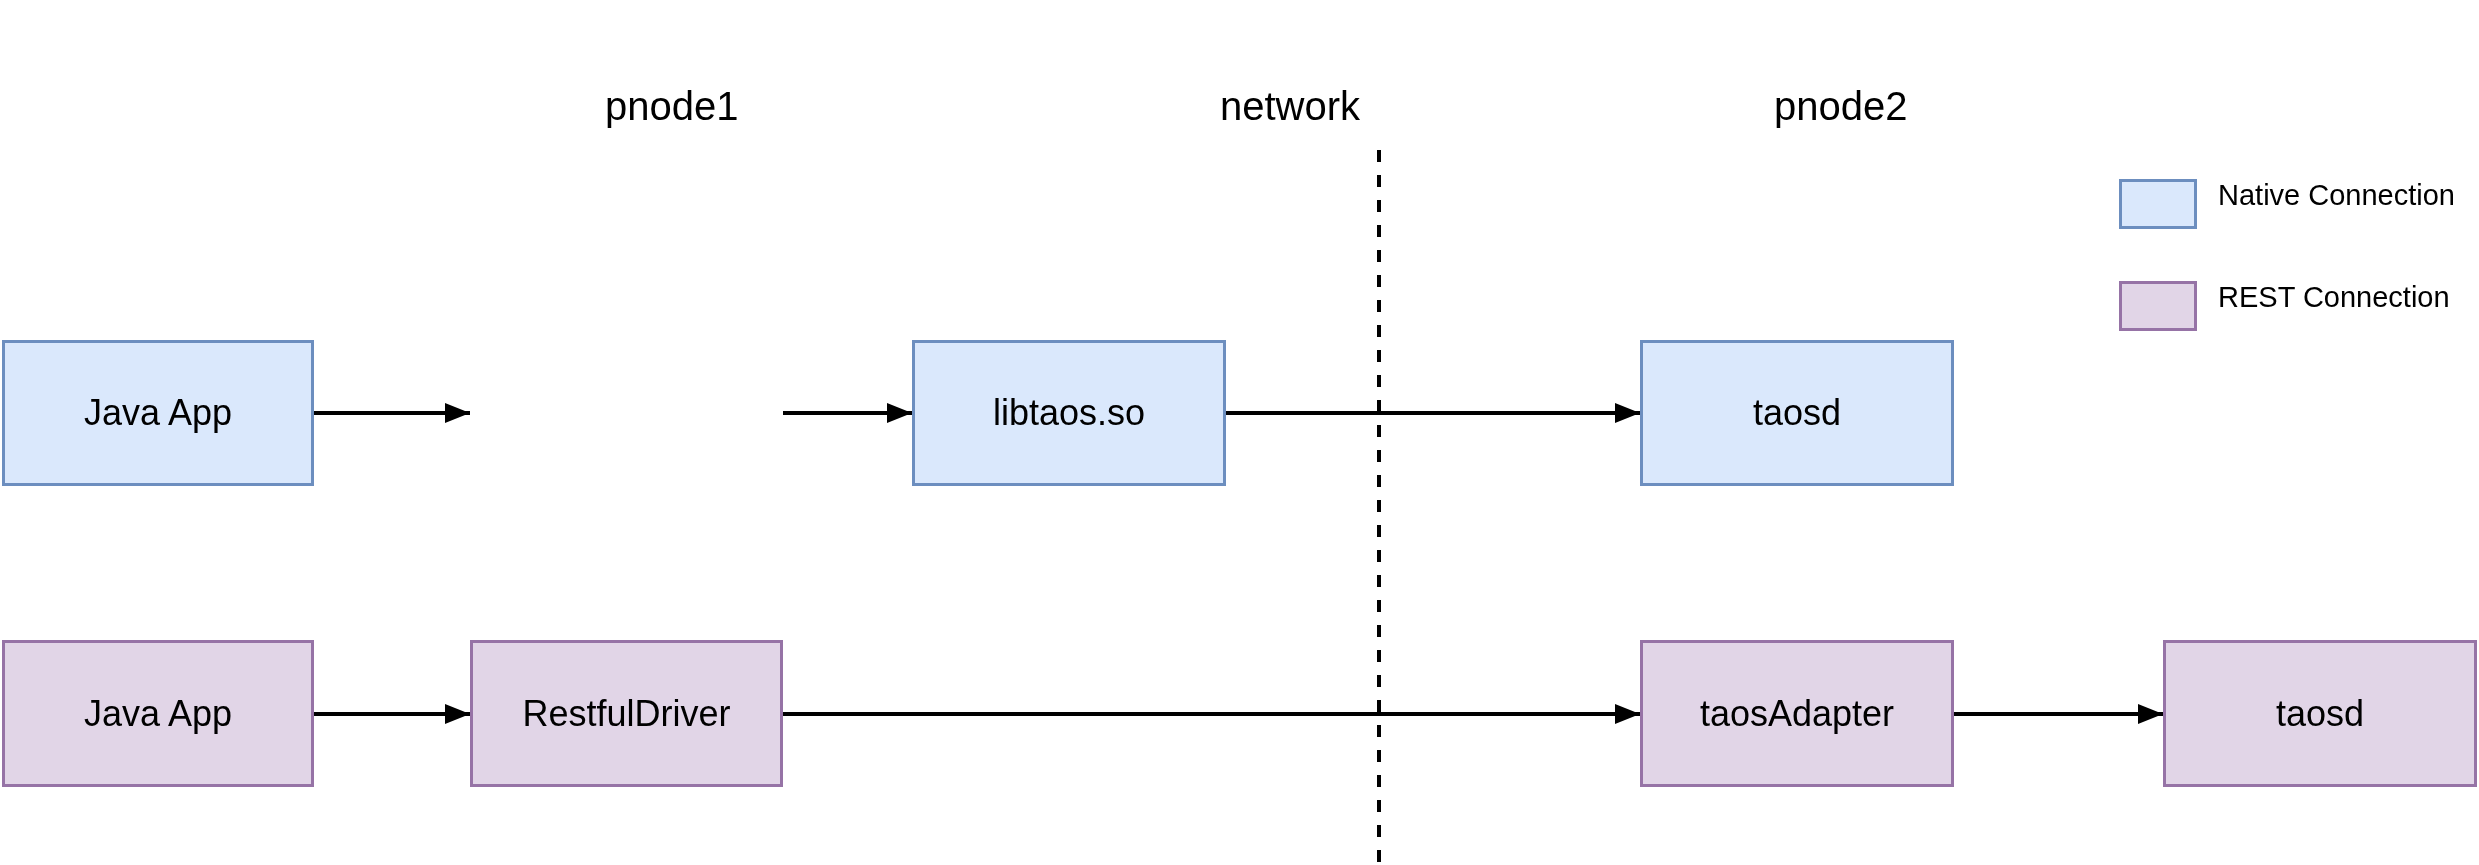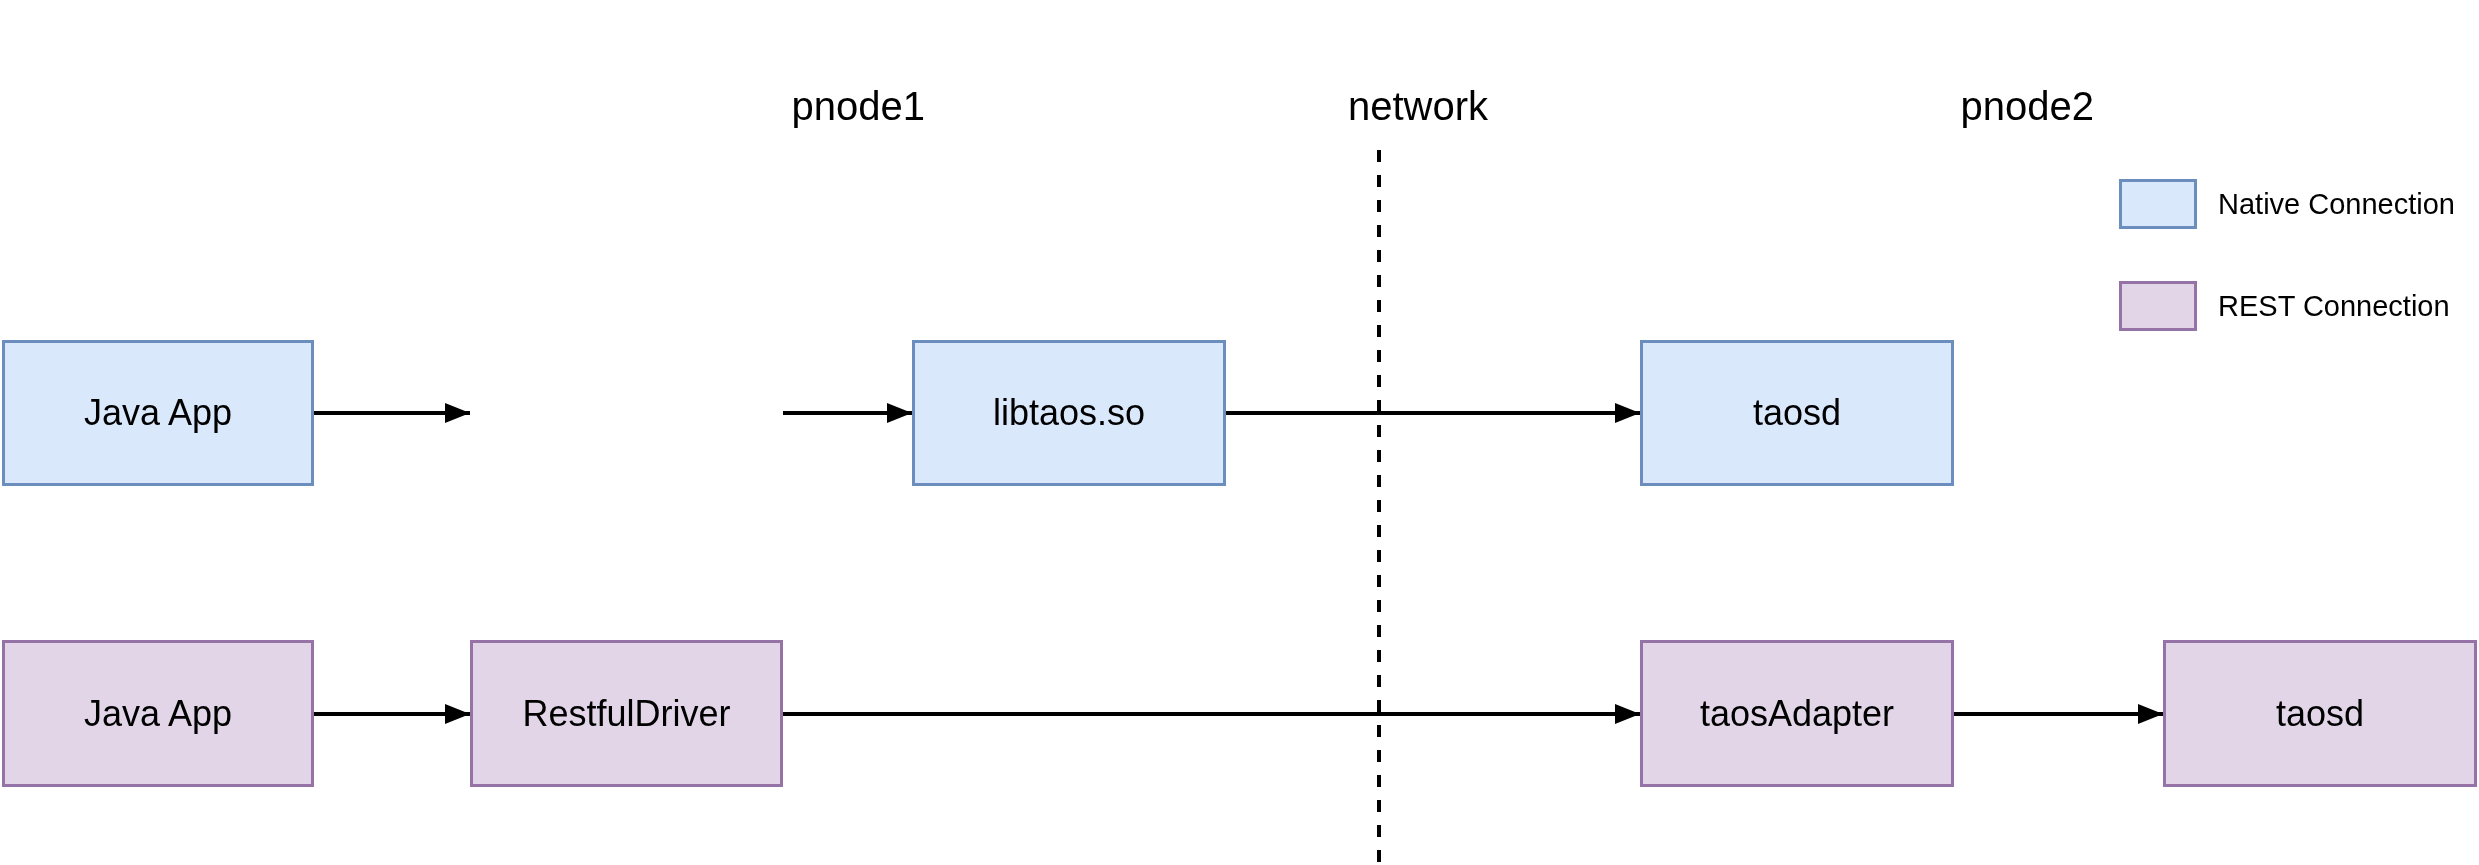--- a/index.html
+++ b/index.html
@@ -13,27 +13,27 @@
     overflow: hidden;
   }
 
   
   .section-label {
     position: absolute;
     top: 80px;
     width: 320px;
     height: 52px;
     line-height: 52px;
-    text-align: right;
+    text-align: left;
     font-size: 40px;
     color: #000000;
     white-space: nowrap;
   }
   .label-pnode1  { left: 605px; }
-  .label-network { left: 1168px; }
+  .label-network { left: 1220px; }
   .label-pnode2  { left: 1774px; }
 
   
   .network-divider {
     position: absolute;
     left: 1377px;
     top: 150px;
     width: 4px;
     height: 715px;
     background: repeating-linear-gradient(to bottom, #000000 0 12px, transparent 12px 25px);
@@ -91,21 +91,20 @@
   .a-tsdb-libtaos    { left: 783px;  width: 129px; }
   .a-libtaos-taosd   { left: 1226px; width: 414px; }
   .a-java-restful    { left: 314px;  width: 156px; }
   .a-restful-adapter { left: 783px;  width: 857px; }
   .a-adapter-taosd   { left: 1954px; width: 209px; }
 
   
   .legend-item {
     position: absolute;
     display: flex;
-    align-items: center;
   }
   .legend-item-native { left: 2119px; top: 179px; }
   .legend-item-rest   { left: 2119px; top: 281px; }
   .legend-swatch {
     width: 78px;
     height: 50px;
     box-sizing: border-box;
     border-width: 3px;
     border-style: solid;
     flex: 0 0 auto;

